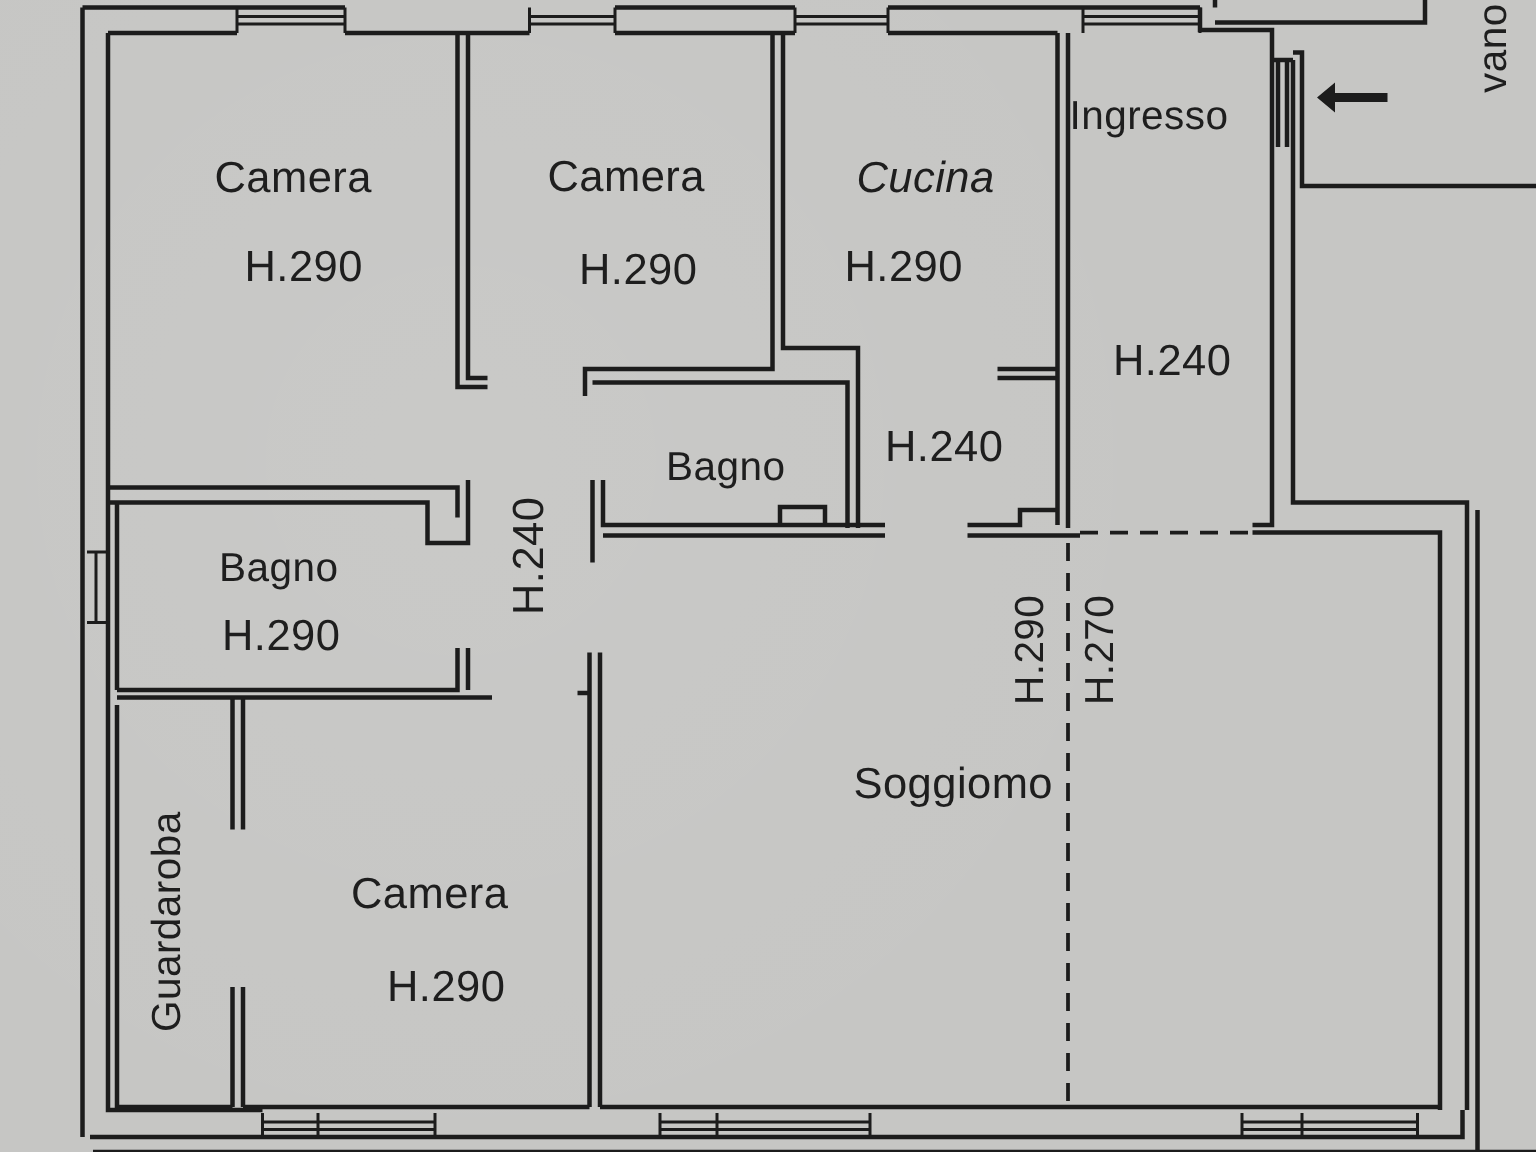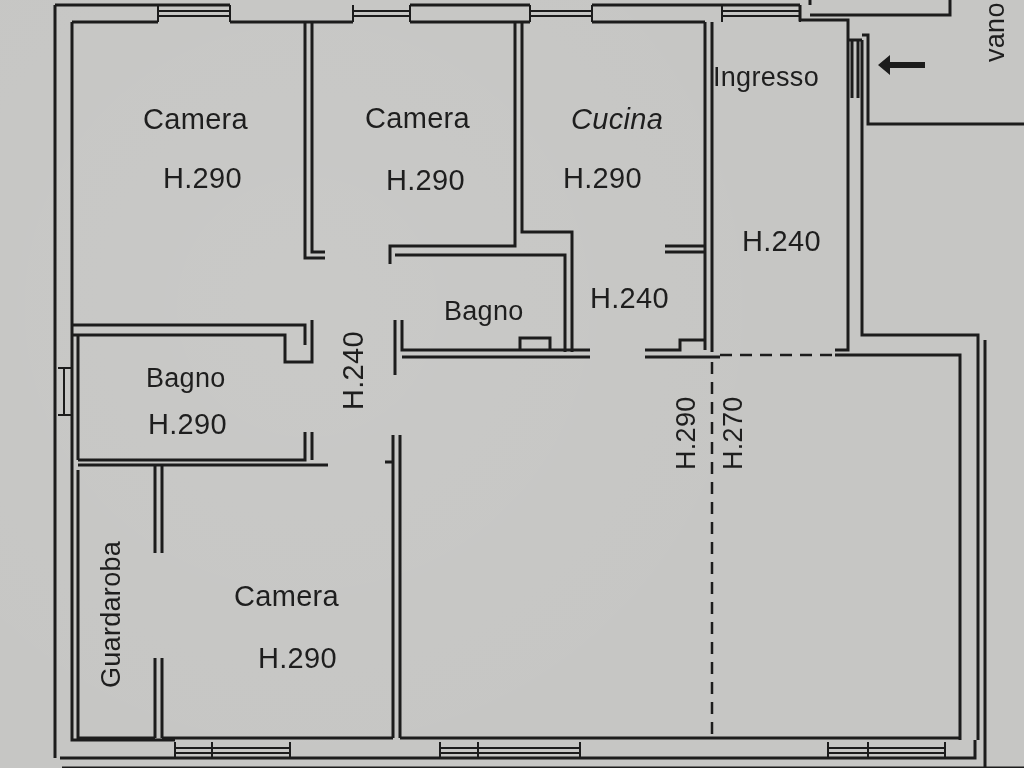--- a/index.html
+++ b/index.html
@@ -126,17 +126,18 @@
   <div class="lbl vert" style="left:339px; top:410px;">H.240</div>
 
   <div class="lbl sm" style="left:146px; top:365px;">Bagno</div>
   <div class="lbl" style="left:148px; top:410px;">H.290</div>
 
   <div class="lbl sm vert" style="left:98px; top:688px;">Guardaroba</div>
 
   <div class="lbl" style="left:234px; top:582px;">Camera</div>
   <div class="lbl" style="left:258px; top:644px;">H.290</div>
 
+  <div class="lbl" style="left:569px; top:509px;">Soggiomo</div>
   <div class="lbl sm vert" style="left:673px; top:470px;">H.290</div>
   <div class="lbl sm vert" style="left:720px; top:470px;">H.270</div>
 
   <div class="lbl sm" style="left:982px; top:62px; transform-origin:0 0; transform: rotate(-90deg);">vano</div>
 </div>
 
 </body></html>

